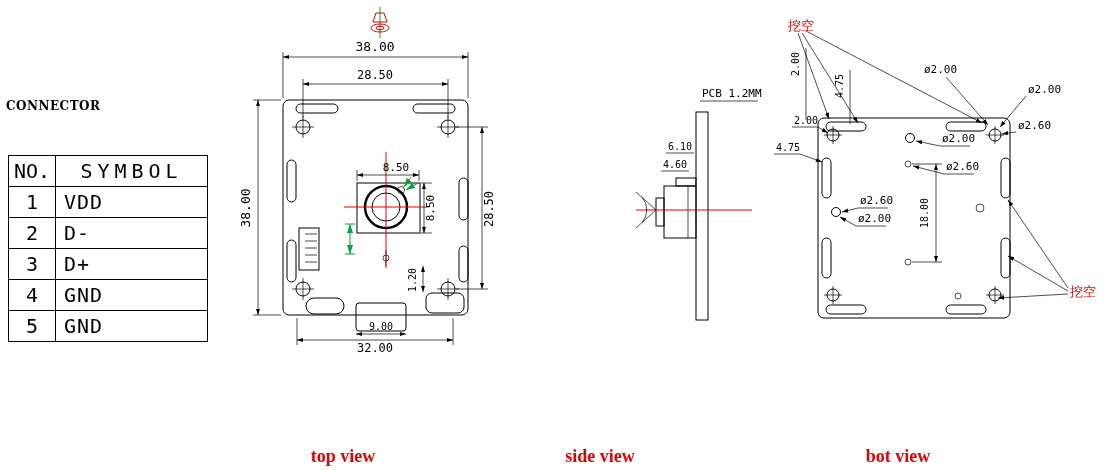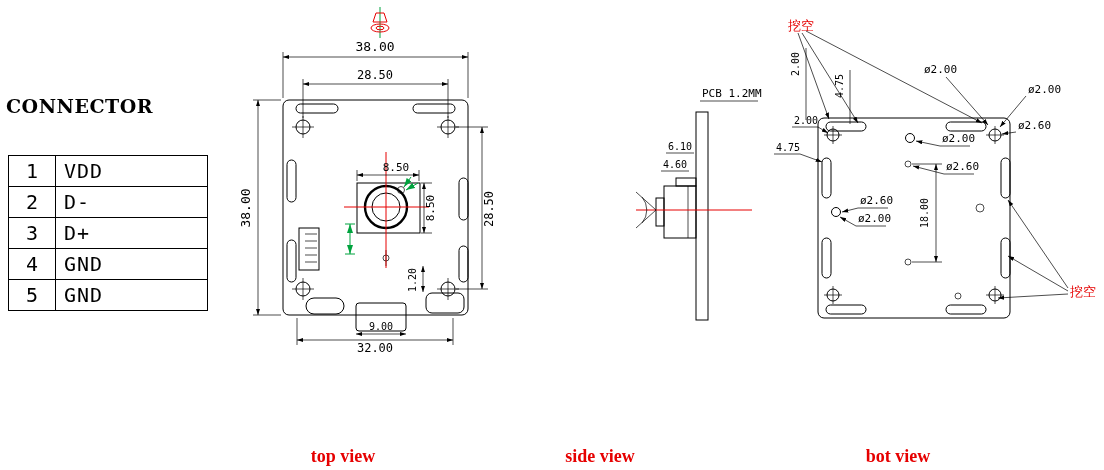--- a/index.html
+++ b/index.html
@@ -1,20 +1,20 @@
 <!DOCTYPE html>
 <html><head>
 <meta charset="utf-8">
 <style>
   html,body{margin:0;padding:0;background:#fff;}
   .canvas{position:relative;width:1104px;height:470px;background:#ffffff;overflow:hidden;
           font-family:"DejaVu Sans Mono",monospace;}
   svg{position:absolute;left:0;top:0;}
   .title{position:absolute;left:6px;top:94px;font-family:"DejaVu Serif",serif;
-         font-weight:bold;font-size:19px;line-height:25px;color:#000;letter-spacing:0.5px;}
+         font-weight:bold;font-size:12px;line-height:25px;color:#000;letter-spacing:0.5px;}
   table.conn{position:absolute;left:8px;top:155px;border-collapse:collapse;background:#fff0;}
   table.conn td{border:1.6px solid #000;height:28px;font-size:20px;color:#000;
                 font-family:"DejaVu Sans Mono",monospace;}
   td.no{width:44px;text-align:center;}
   td.sym{width:142px;padding-left:8px;letter-spacing:1px;}
   td.hno{width:44px;text-align:center;}
   td.hsym{width:142px;text-align:center;letter-spacing:5px;}
   
   text{fill:#000;font-family:"DejaVu Sans Mono",monospace;}
   .t10{font-size:10px;}
@@ -33,20 +33,24 @@
 <body>
 
 <div class="canvas">
 
   <div class="title">
     <div>CONNECTOR</div>
   </div>
 
   <table class="conn">
     <tbody>
+        <tr>
+      <td class="hno">NO.</td>
+      <td class="hsym">SYMBOL</td>
+    </tr>
     <tr>
       <td class="no">1</td>
       <td class="sym">VDD</td>
     </tr>
     <tr>
       <td class="no">2</td>
       <td class="sym">D-</td>
     </tr>
     <tr>
       <td class="no">3</td>

